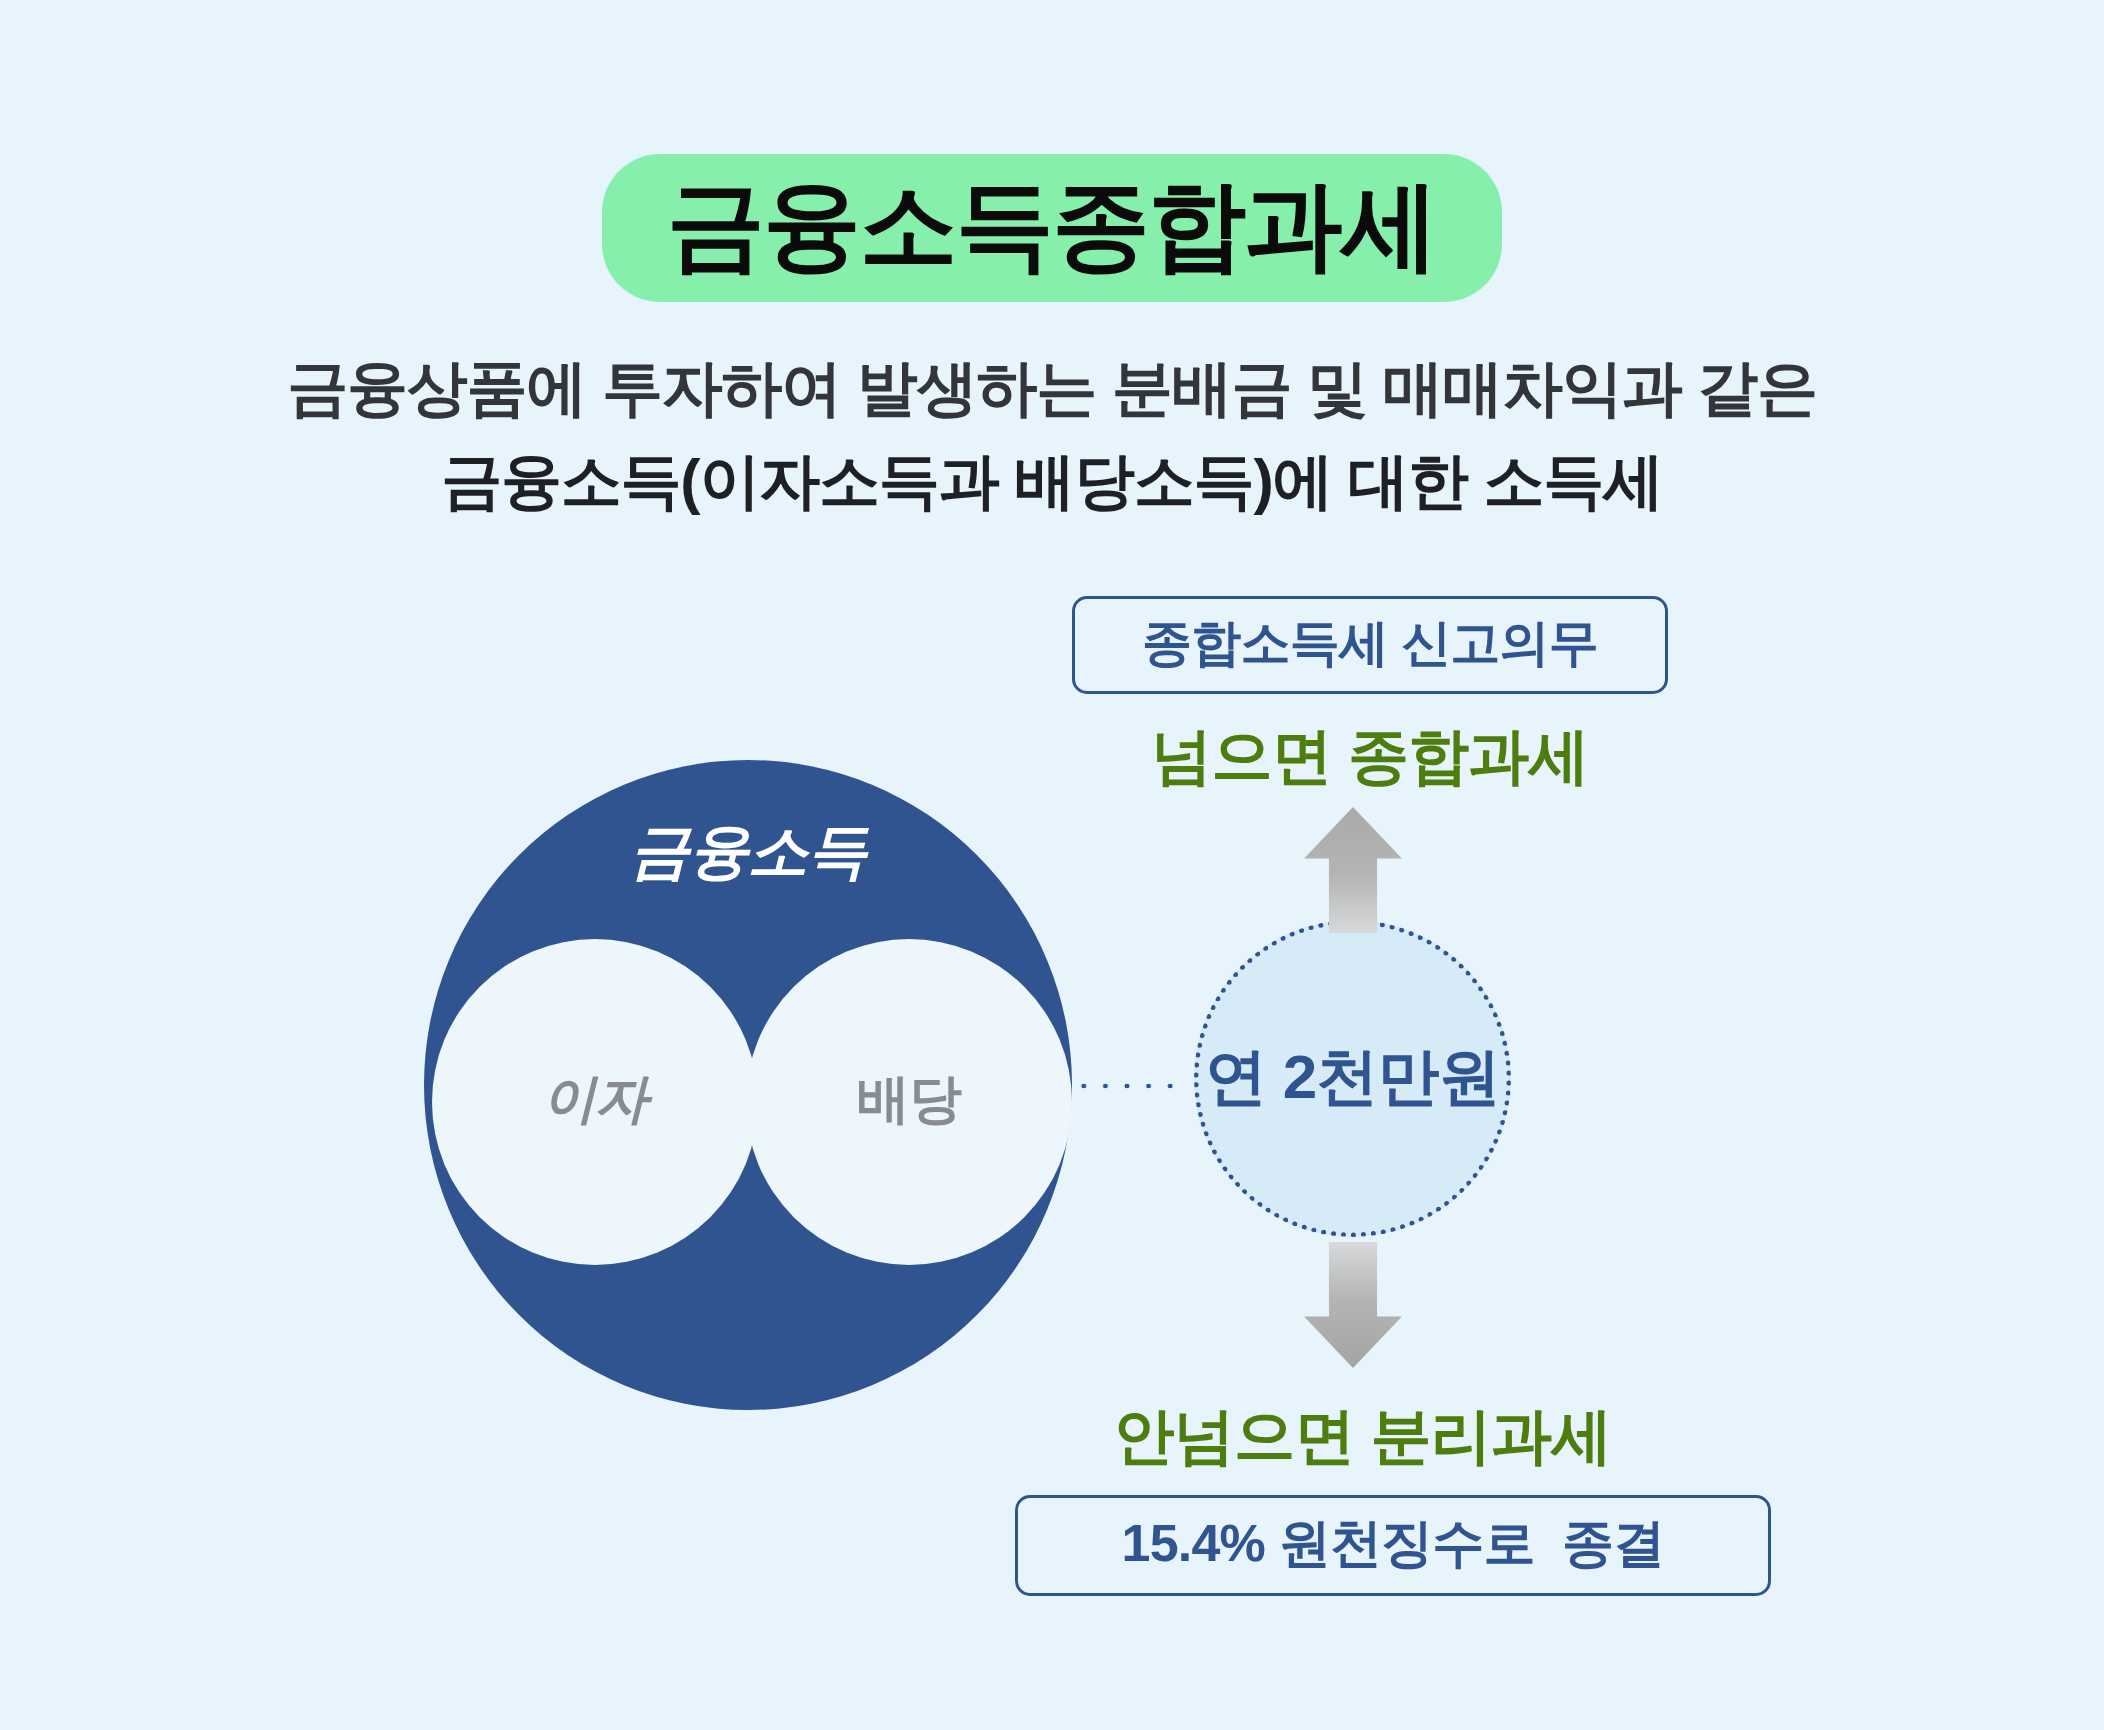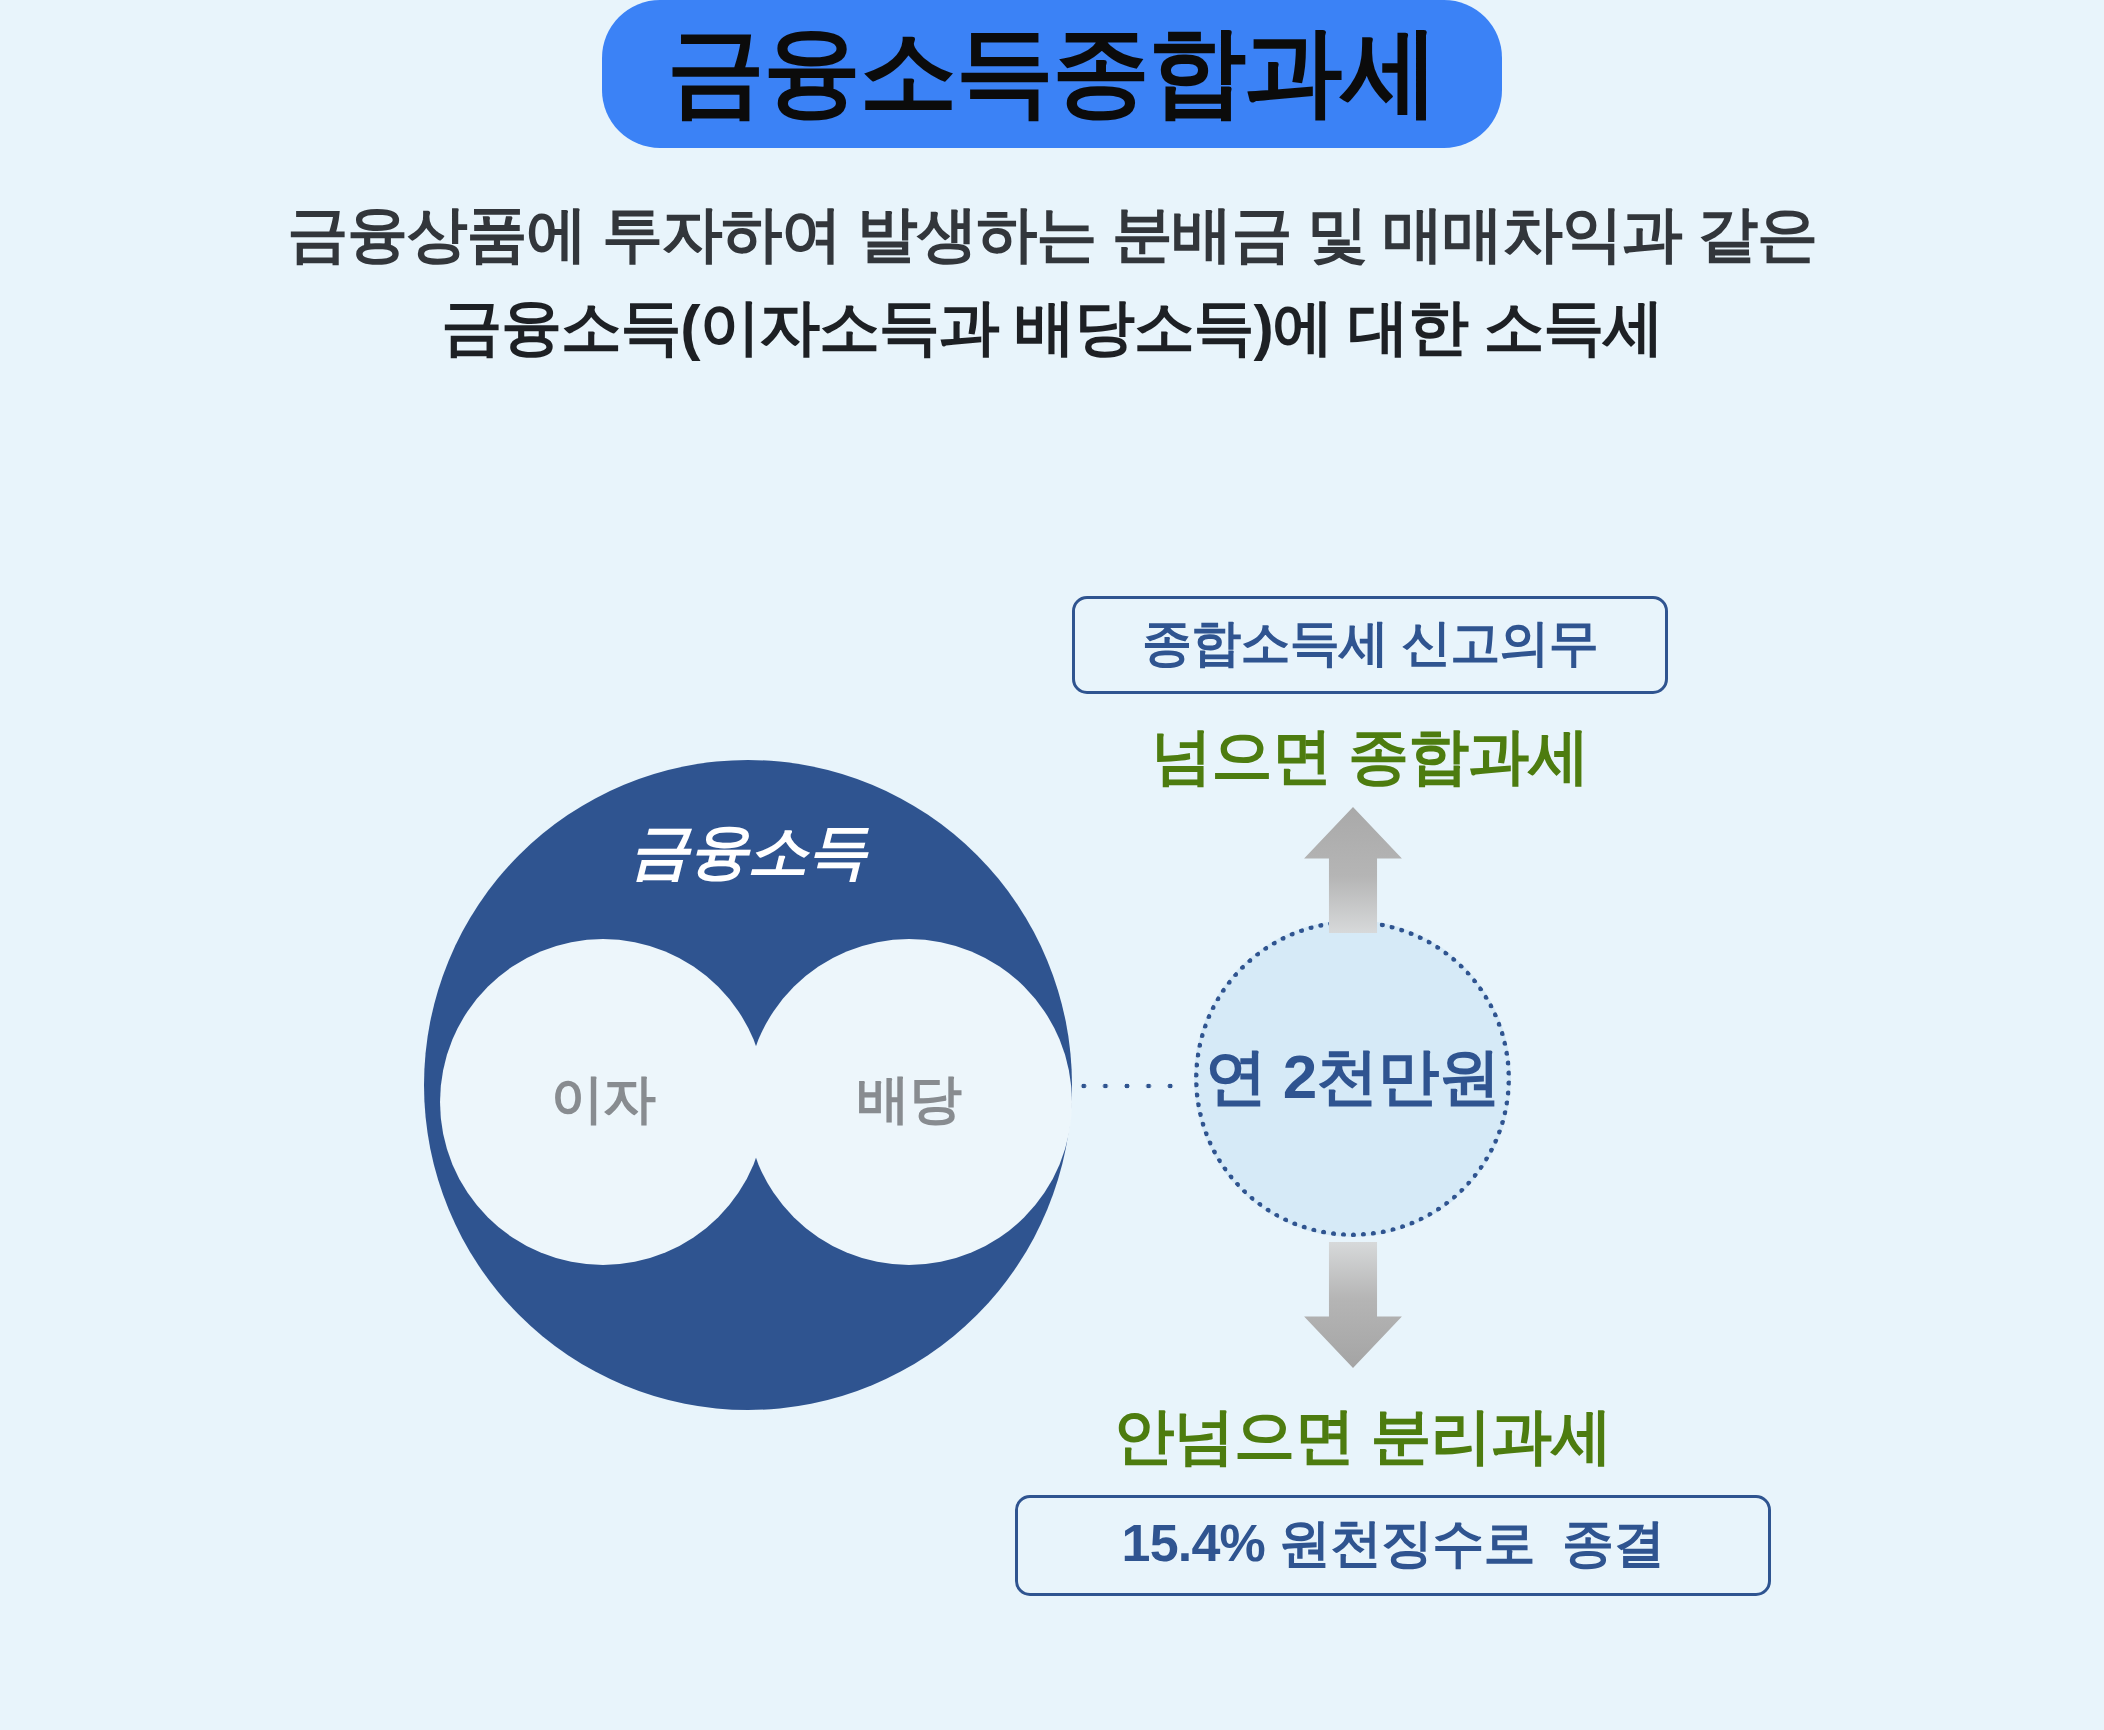--- a/index.html
+++ b/index.html
@@ -18,21 +18,22 @@
   
   .header {
     position: absolute;
     top: 0;
     left: 0;
     width: 2104px;
     text-align: center;
   }
   .title-pill {
     display: inline-block;
-    background: #3b82f6;
+    margin-top: 154px;
+    background: #86efac;
     border-radius: 58px;
     padding: 21.6px 65px 28px 65px;
     line-height: 1.0;
   }
   .title-text {
     font-size: 98px;
     font-weight: 800;
     color: #0b0b0b;
     letter-spacing: -1.7px;
     white-space: nowrap;
@@ -93,21 +94,21 @@
   .venn-inner {
     position: absolute;
     width: 326px;
     height: 326px;
     border-radius: 50%;
     background: #edf6fb;
     display: flex;
     align-items: center;
     justify-content: center;
   }
-  .venn-inner.left  { left: 16px;   top: 179px; }
+  .venn-inner.left  { left: 8px;   top: 179px; font-style: italic; }
   .venn-inner.right { left: 322px; top: 179px; }
   .venn-inner-label {
     font-size: 53px;
     font-weight: 700;
     color: #888c90;
     letter-spacing: -0.8px;
     transform: translateY(-1.7px);
   }
 
   

